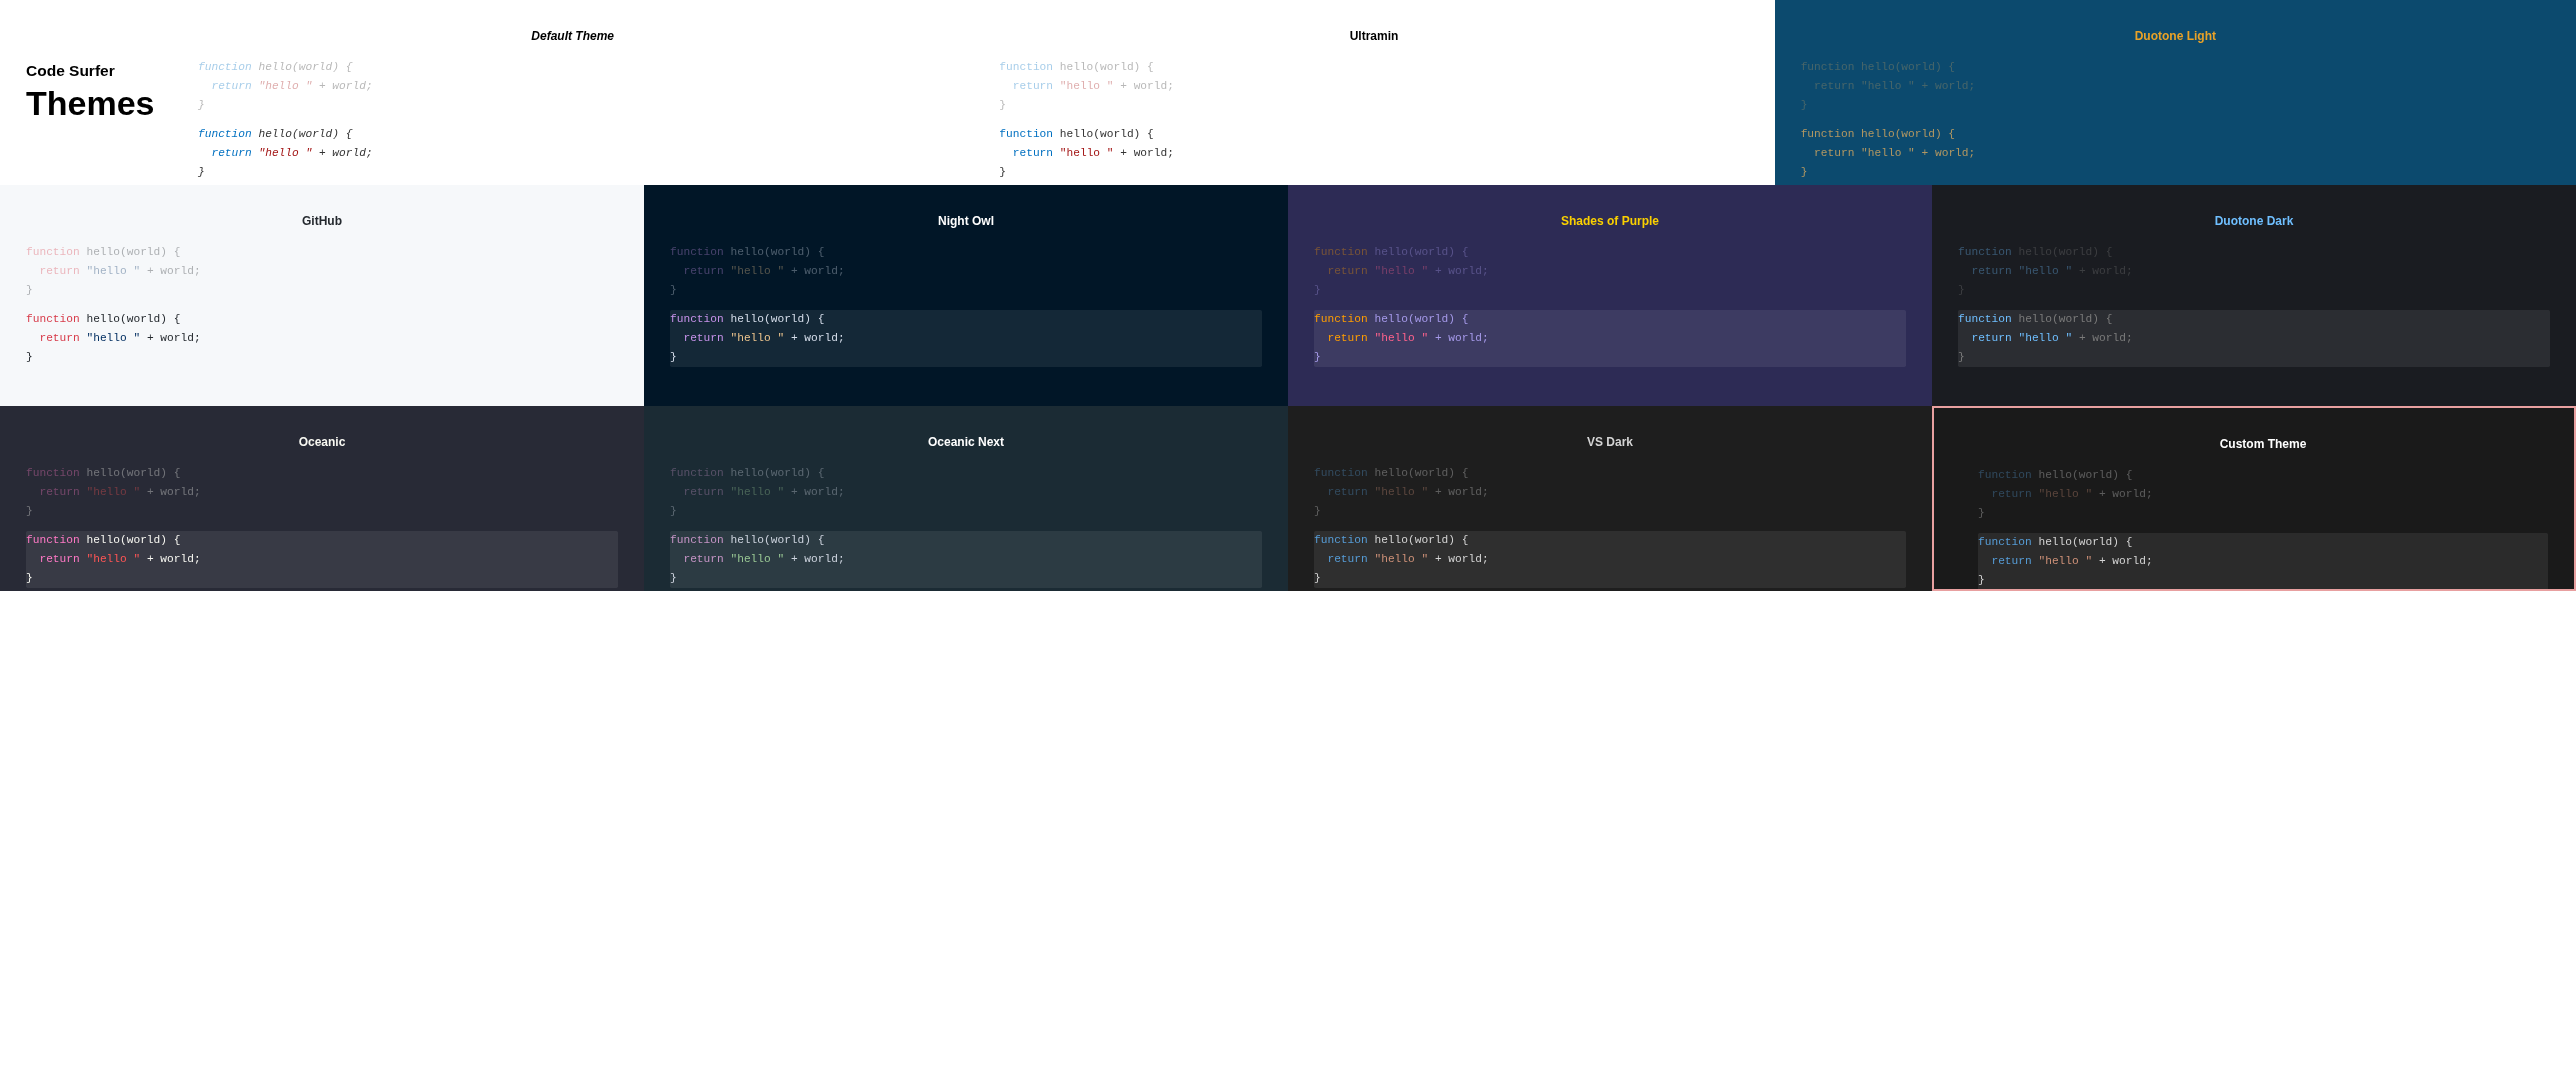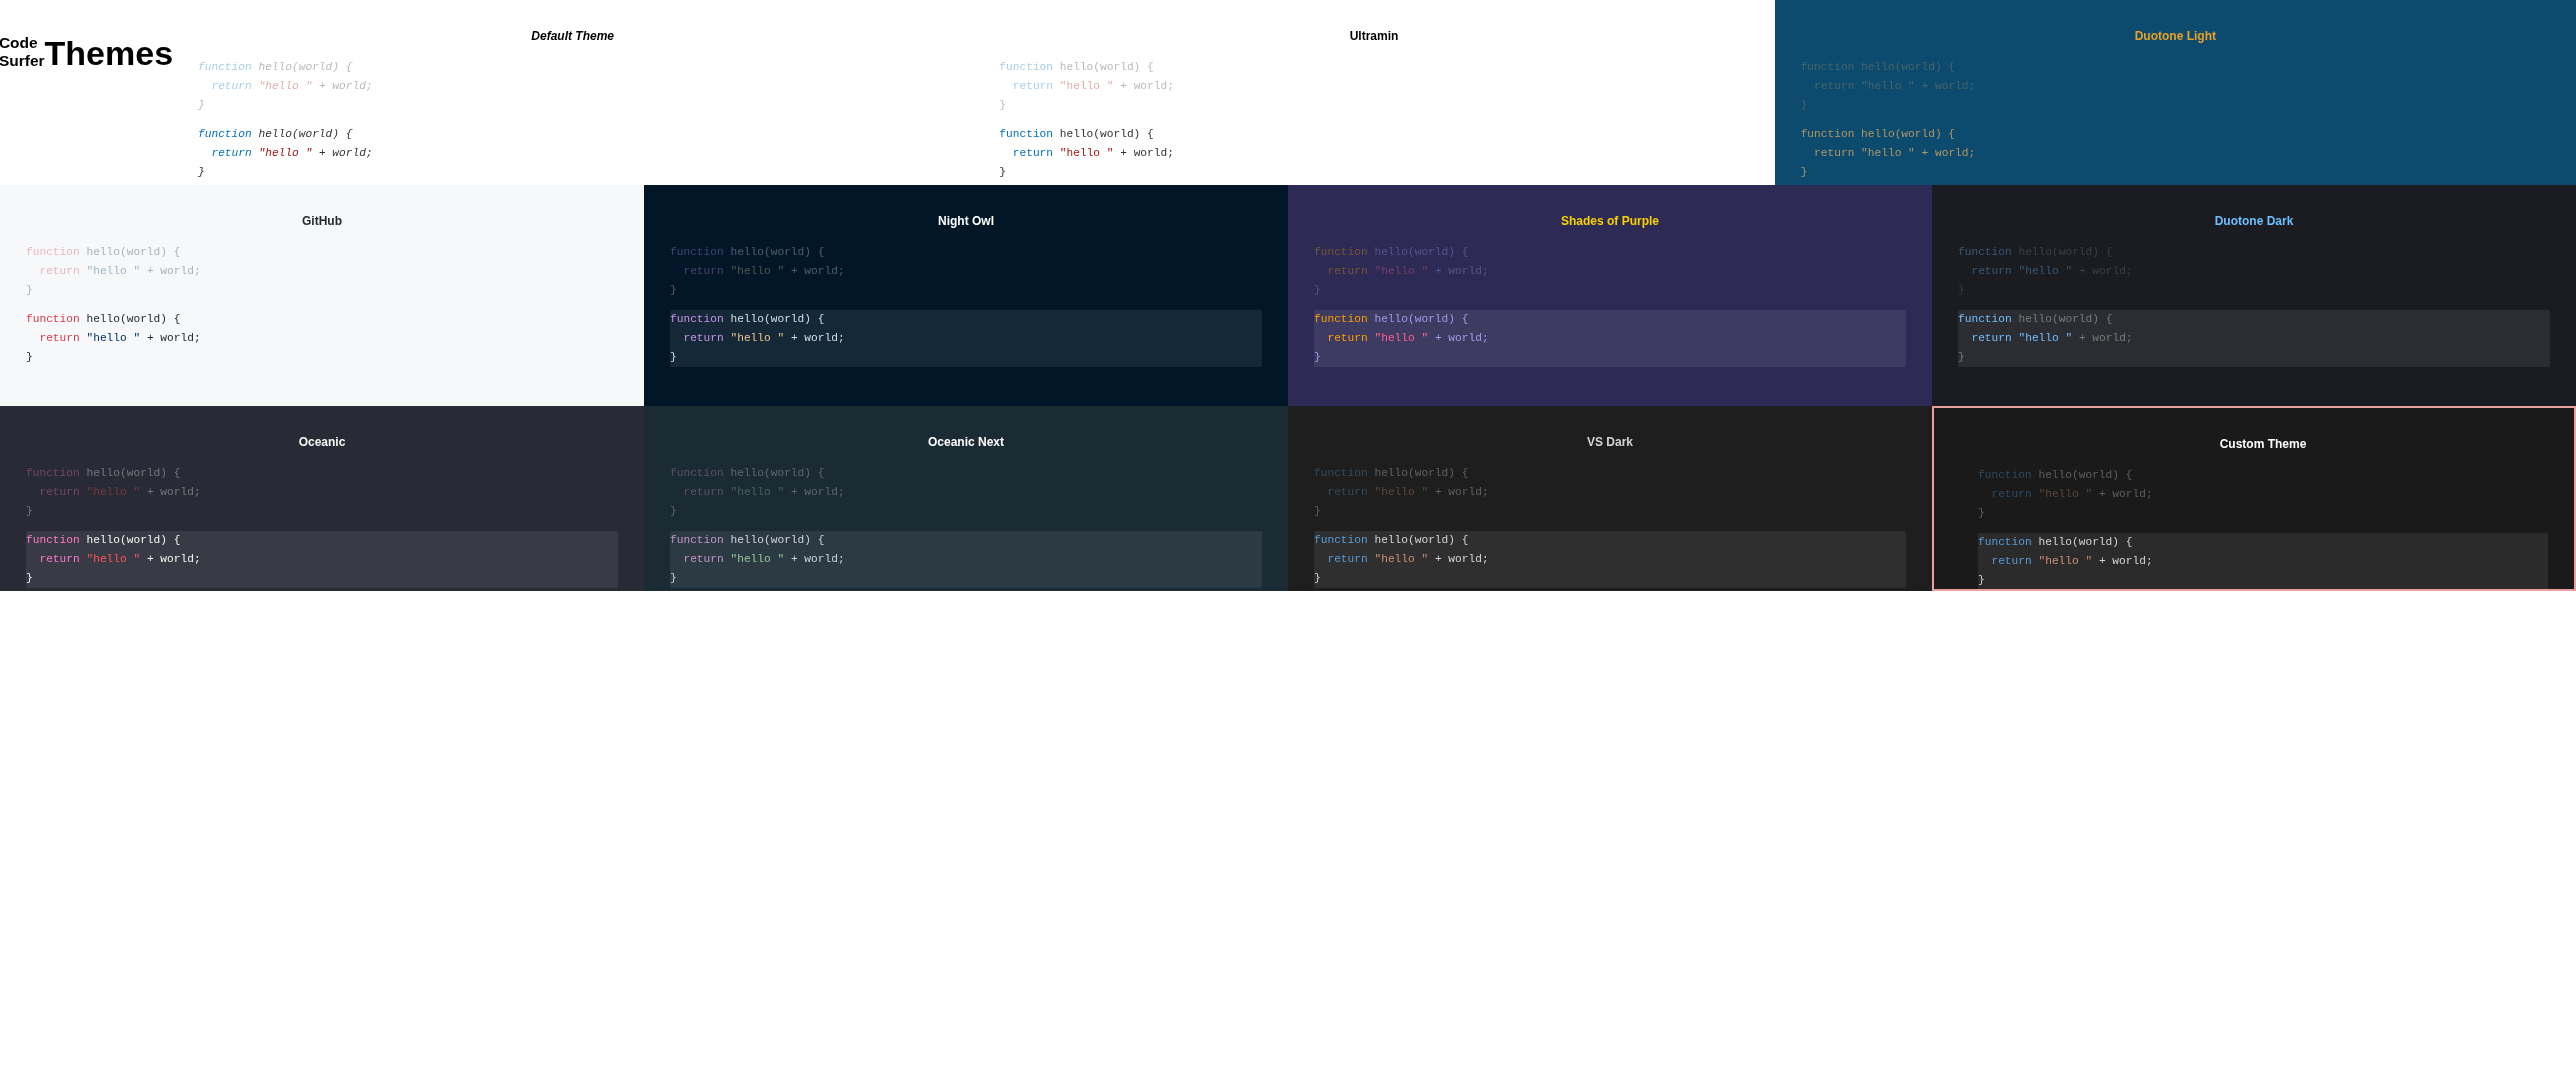--- a/index.html
+++ b/index.html
@@ -4,21 +4,21 @@
   <style>
     * { margin: 0; padding: 0; box-sizing: border-box; }
     body { font-family: -apple-system, BlinkMacSystemFont, 'Segoe UI', sans-serif; background: #fff; overflow-x: hidden; }
 
     
     .sidebar {
       grid-row: 1 / 2;
       grid-column: 1 / 2;
       background: #fff;
       display: flex;
-      flex-direction: row;
+      flex-direction: column;
       justify-content: center;
       align-items: flex-start;
       padding: 34px 26px;
     }
 
     .sidebar-title-small {
       font-size: 15.5px;
       font-weight: 700;
       color: #000;
       margin-bottom: 3.4px;

